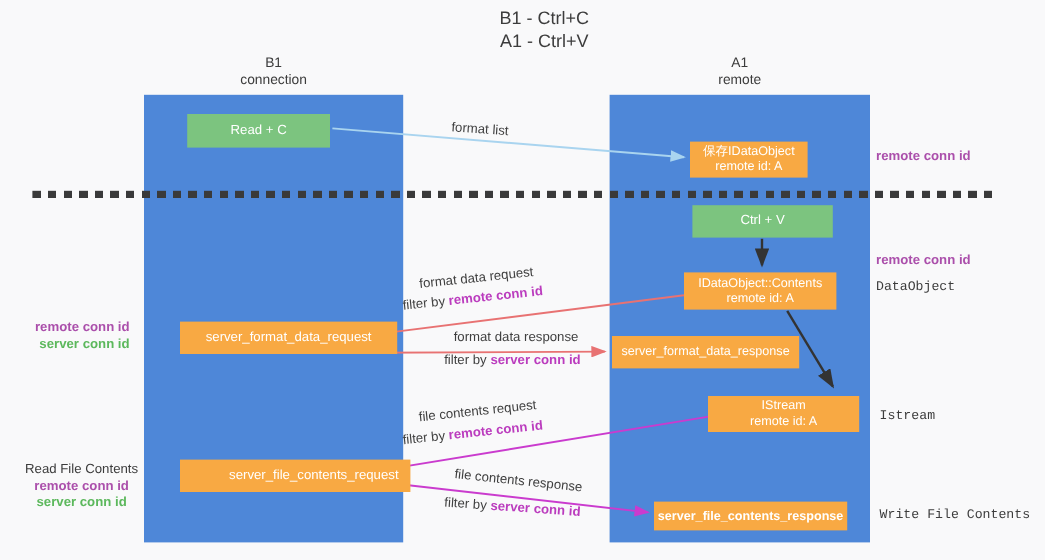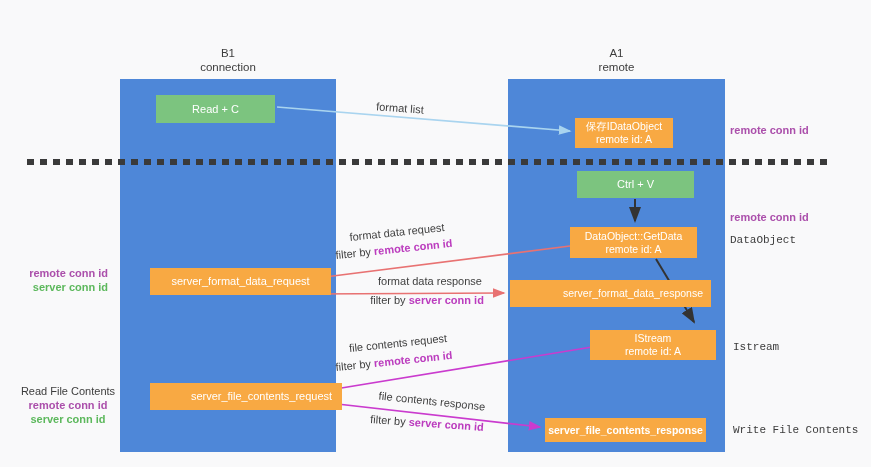--- a/index.html
+++ b/index.html
@@ -48,20 +48,22 @@
   .side-group .purple{color:var(--label-purple);font-weight:bold;}
   .side-group .greenlbl{color:var(--label-green);font-weight:bold;}
   .side-group .dark{color:var(--text-dark);}
 </style>
 </head>
 <body>
 
 <div class="canvas">
 
   <div class="title">
+    <div>B1 - Ctrl+C</div>
+    <div>A1 - Ctrl+V</div>
   </div>
 
   <div class="lane-header left">
     <div>B1</div>
     <div>connection</div>
   </div>
   <div class="lane-header right">
     <div>A1</div>
     <div>remote</div>
   </div>
@@ -99,27 +101,27 @@
     <div>Read + C</div>
   </div>
   <div class="node orange" style="left:575px;top:118px;width:98px;height:30px;">
     <div class="s">保存IDataObject</div>
     <div class="s">remote id: A</div>
   </div>
   <div class="node green" style="left:577px;top:171px;width:117px;height:27px;">
     <div>Ctrl + V</div>
   </div>
   <div class="node orange" style="left:570px;top:227px;width:127px;height:31px;">
-    <div class="s">DataObject::GetData</div>
+    <div class="s">IDataObject::Contents</div>
     <div class="s">remote id: A</div>
   </div>
   <div class="node orange" style="left:150px;top:268px;width:181px;height:27px;">
     <div>server_format_data_request</div>
   </div>
-  <div class="node orange" style="left:510px;top:280px;width:156px;height:27px;padding-left:45px;">
+  <div class="node orange" style="left:510px;top:280px;width:156px;height:27px;">
     <div class="s">server_format_data_response</div>
   </div>
   <div class="node orange" style="left:590px;top:330px;width:126px;height:30px;">
     <div class="s">IStream</div>
     <div class="s">remote id: A</div>
   </div>
   <div class="node orange" style="left:150px;top:383px;width:161px;height:27px;padding-left:31px;">
     <div>server_file_contents_request</div>
   </div>
   <div class="node orange" style="left:545px;top:418px;width:161px;height:24px;font-weight:bold;">

